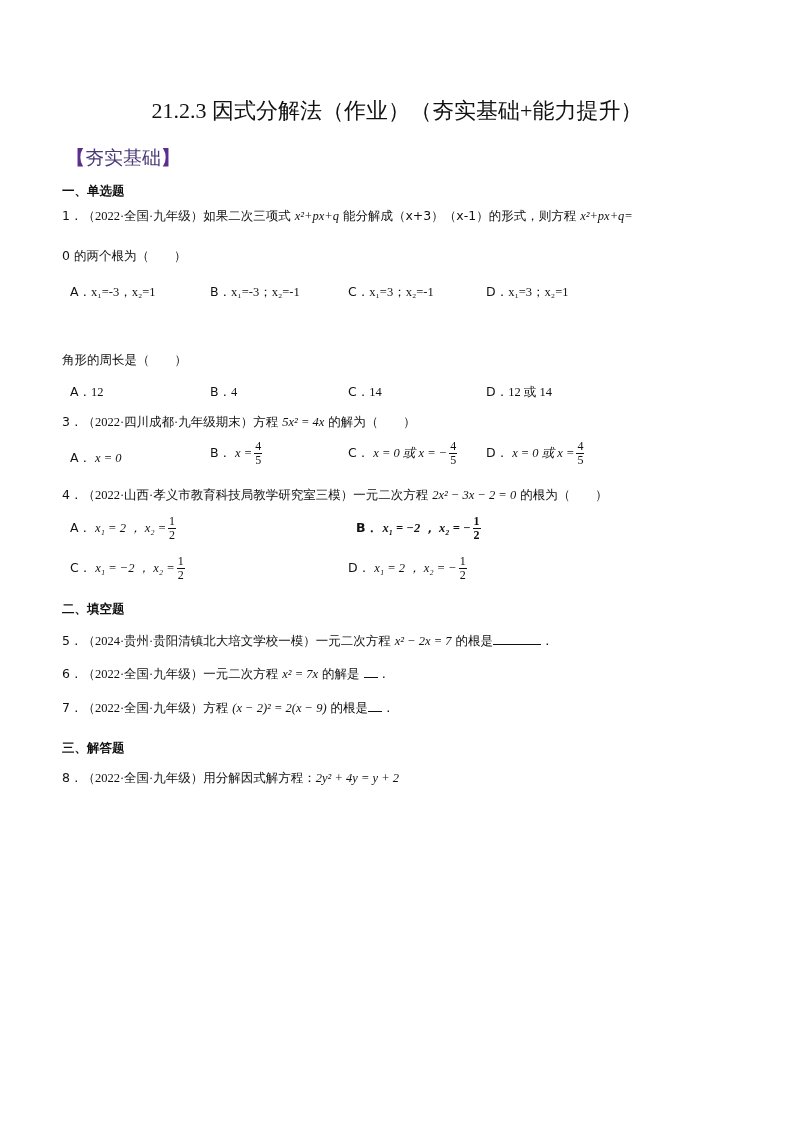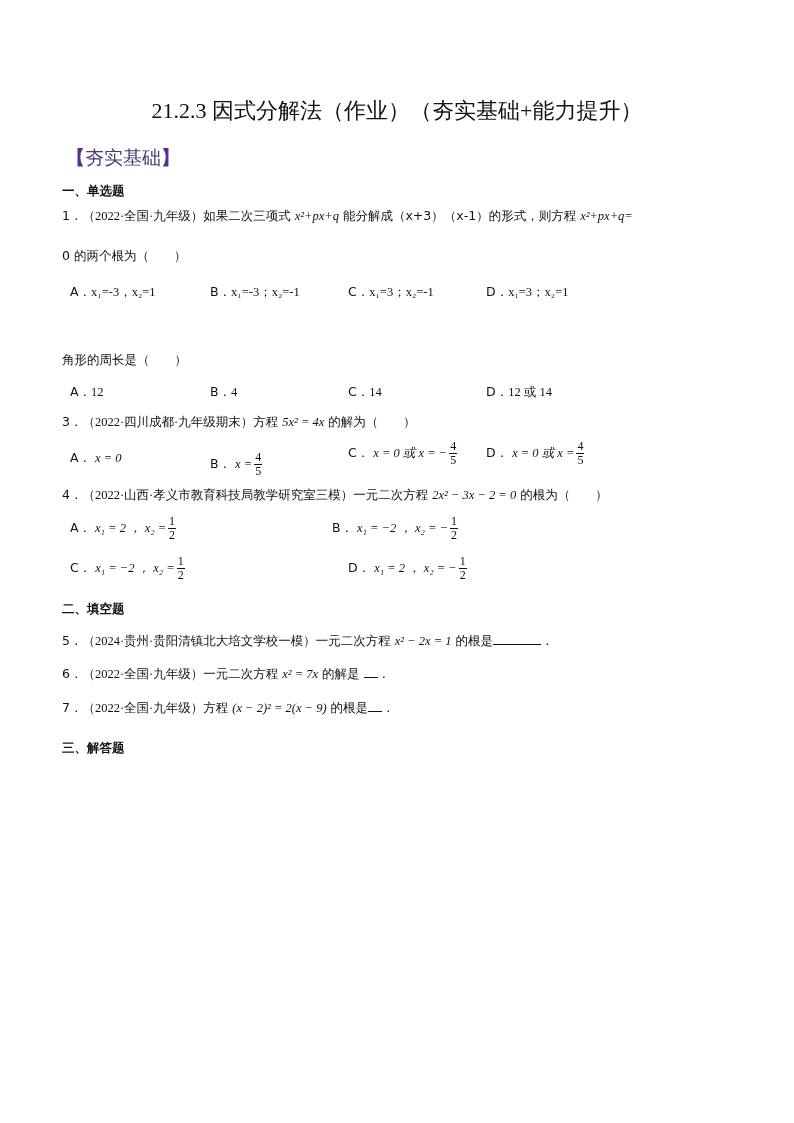--- a/index.html
+++ b/index.html
@@ -67,63 +67,66 @@
   <div class="abs q" style="top:352px;">角形的周长是（　　）</div>
   <div class="abs opt" style="left:70px; top:384px;"><span>A．</span><span class="n">12</span></div>
   <div class="abs opt" style="left:210px; top:384px;"><span>B．</span><span class="n">4</span></div>
   <div class="abs opt" style="left:348px; top:384px;"><span>C．</span><span class="n">14</span></div>
   <div class="abs opt" style="left:486px; top:384px;"><span>D．</span><span class="n">12 或 14</span></div>
 
   <div class="abs q" style="top:414px;">
     <span>3．</span><span class="n">（2022·四川成都·九年级期末）</span><span>方程</span> <span class="m">5x² = 4x</span> <span>的解为（　　）</span>
   </div>
   <div class="abs opt" style="left:70px; top:450px;"><span>A．</span> <span class="m">x = 0</span></div>
-  <div class="abs opt" style="left:210px; top:440px;margin-top:11px;"><span>B．</span> <span class="m">x =</span><span class="frac">
+  <div class="abs opt" style="left:210px; top:440px;"><span>B．</span> <span class="m">x =</span><span class="frac">
         <span class="num">4</span>
         <span>5</span>
       </span></div>
   <div class="abs opt" style="left:348px; top:440px;"><span>C．</span> <span class="m">x = 0 或 x = −</span><span class="frac">
         <span class="num">4</span>
         <span>5</span>
       </span></div>
   <div class="abs opt" style="left:486px; top:440px;"><span>D．</span> <span class="m">x = 0 或 x =</span><span class="frac">
         <span class="num">4</span>
         <span>5</span>
       </span></div>
 
   <div class="abs q" style="top:487px;">
     <span>4．</span><span class="n">（2022·山西·孝义市教育科技局教学研究室三模）</span><span>一元二次方程</span> <span class="m">2x² − 3x − 2 = 0</span> <span>的根为（　　）</span>
   </div>
   <div class="abs opt" style="left:70px; top:515px;"><span>A．</span> <span class="m">x₁ = 2 ， x₂ =</span><span class="frac">
         <span class="num">1</span>
         <span>2</span>
       </span></div>
-  <div class="abs opt" style="left:332px; top:515px;"><span>B．</span> <span class="m">x₁ = −2 ， x₂ = −</span><span class="frac">
+  <div class="abs opt" style="left:356px; top:515px;font-weight:bold;"><span>B．</span> <span class="m">x₁ = −2 ， x₂ = −</span><span class="frac">
         <span class="num">1</span>
         <span>2</span>
       </span></div>
   <div class="abs opt" style="left:70px; top:555px;"><span>C．</span> <span class="m">x₁ = −2 ， x₂ =</span><span class="frac">
         <span class="num">1</span>
         <span>2</span>
       </span></div>
   <div class="abs opt" style="left:348px; top:555px;"><span>D．</span> <span class="m">x₁ = 2 ， x₂ = −</span><span class="frac">
         <span class="num">1</span>
         <span>2</span>
       </span></div>
 
   <div class="abs part-head" style="top:601px;">二、填空题</div>
 
   <div class="abs q" style="top:633px;">
-    <span>5．</span><span class="n">（2024·贵州·贵阳清镇北大培文学校一模）</span><span>一元二次方程</span> <span class="m">x² − 2x = 1</span> <span>的根是</span><span class="blank" style="width:48px;"></span><span>．</span>
+    <span>5．</span><span class="n">（2024·贵州·贵阳清镇北大培文学校一模）</span><span>一元二次方程</span> <span class="m">x² − 2x = 7</span> <span>的根是</span><span class="blank" style="width:48px;"></span><span>．</span>
   </div>
 
   <div class="abs q" style="top:666px;">
     <span>6．</span><span class="n">（2022·全国·九年级）</span><span>一元二次方程</span> <span class="m">x² = 7x</span> <span>的解是</span> <span class="blank" style="width:14px;"></span><span>．</span>
   </div>
 
   <div class="abs q" style="top:700px;">
     <span>7．</span><span class="n">（2022·全国·九年级）</span><span>方程</span> <span class="m">(x − 2)² = 2(x − 9)</span> <span>的根是</span><span class="blank" style="width:14px;"></span><span>．</span>
   </div>
 
   <div class="abs part-head" style="top:740px;">三、解答题</div>
 
+  <div class="abs q" style="top:770px;">
+    <span>8．</span><span class="n">（2022·全国·九年级）</span><span>用分解因式解方程：</span><span class="m">2y² + 4y = y + 2</span>
+  </div>
 
 </div>
 
 </body></html>

